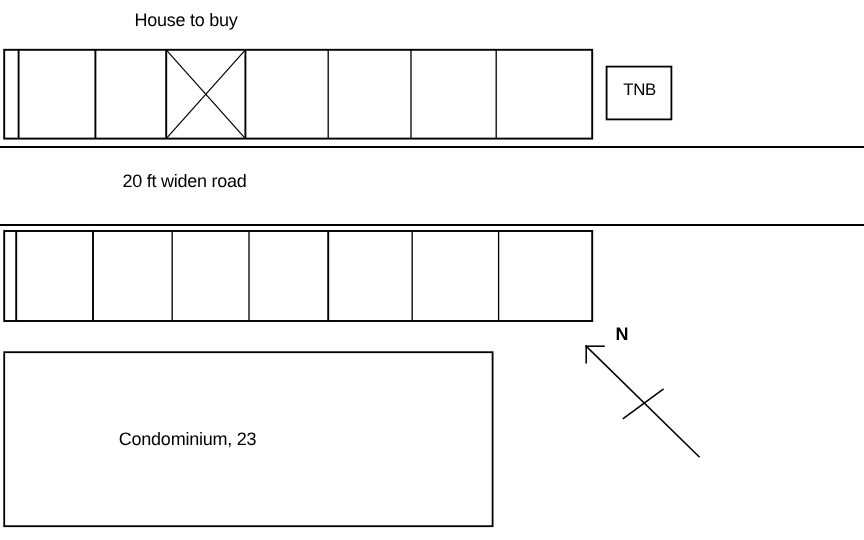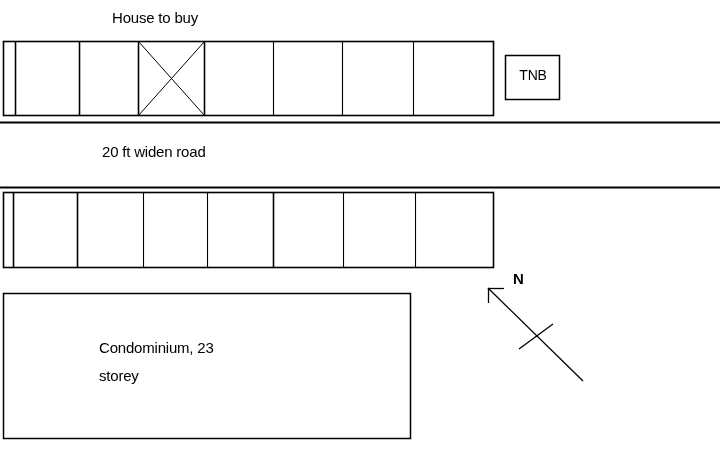--- a/index.html
+++ b/index.html
@@ -119,22 +119,21 @@
   </div>
 
   <div style="position:absolute; left:102px; top:143px;">
     <span class="plan-label">20 ft widen road</span>
   </div>
 
   <div style="position:absolute; left:511px; top:66px; width:44px; text-align:center;">
     <span class="plan-label small">TNB</span>
   </div>
 
-  <div style="position:absolute; left:99px; top:334px; line-height:28px;">
+  <div style="position:absolute; left:99px; top:353px; line-height:28px;">
     <div><span class="plan-label">Condominium, 23</span></div>
-    <div><span class="plan-label">storey</span></div>
   </div>
 
   <div style="position:absolute; left:513px; top:270px;">
     <span class="plan-label compass">N</span>
   </div>
 
 </div>
 
 </body></html>

